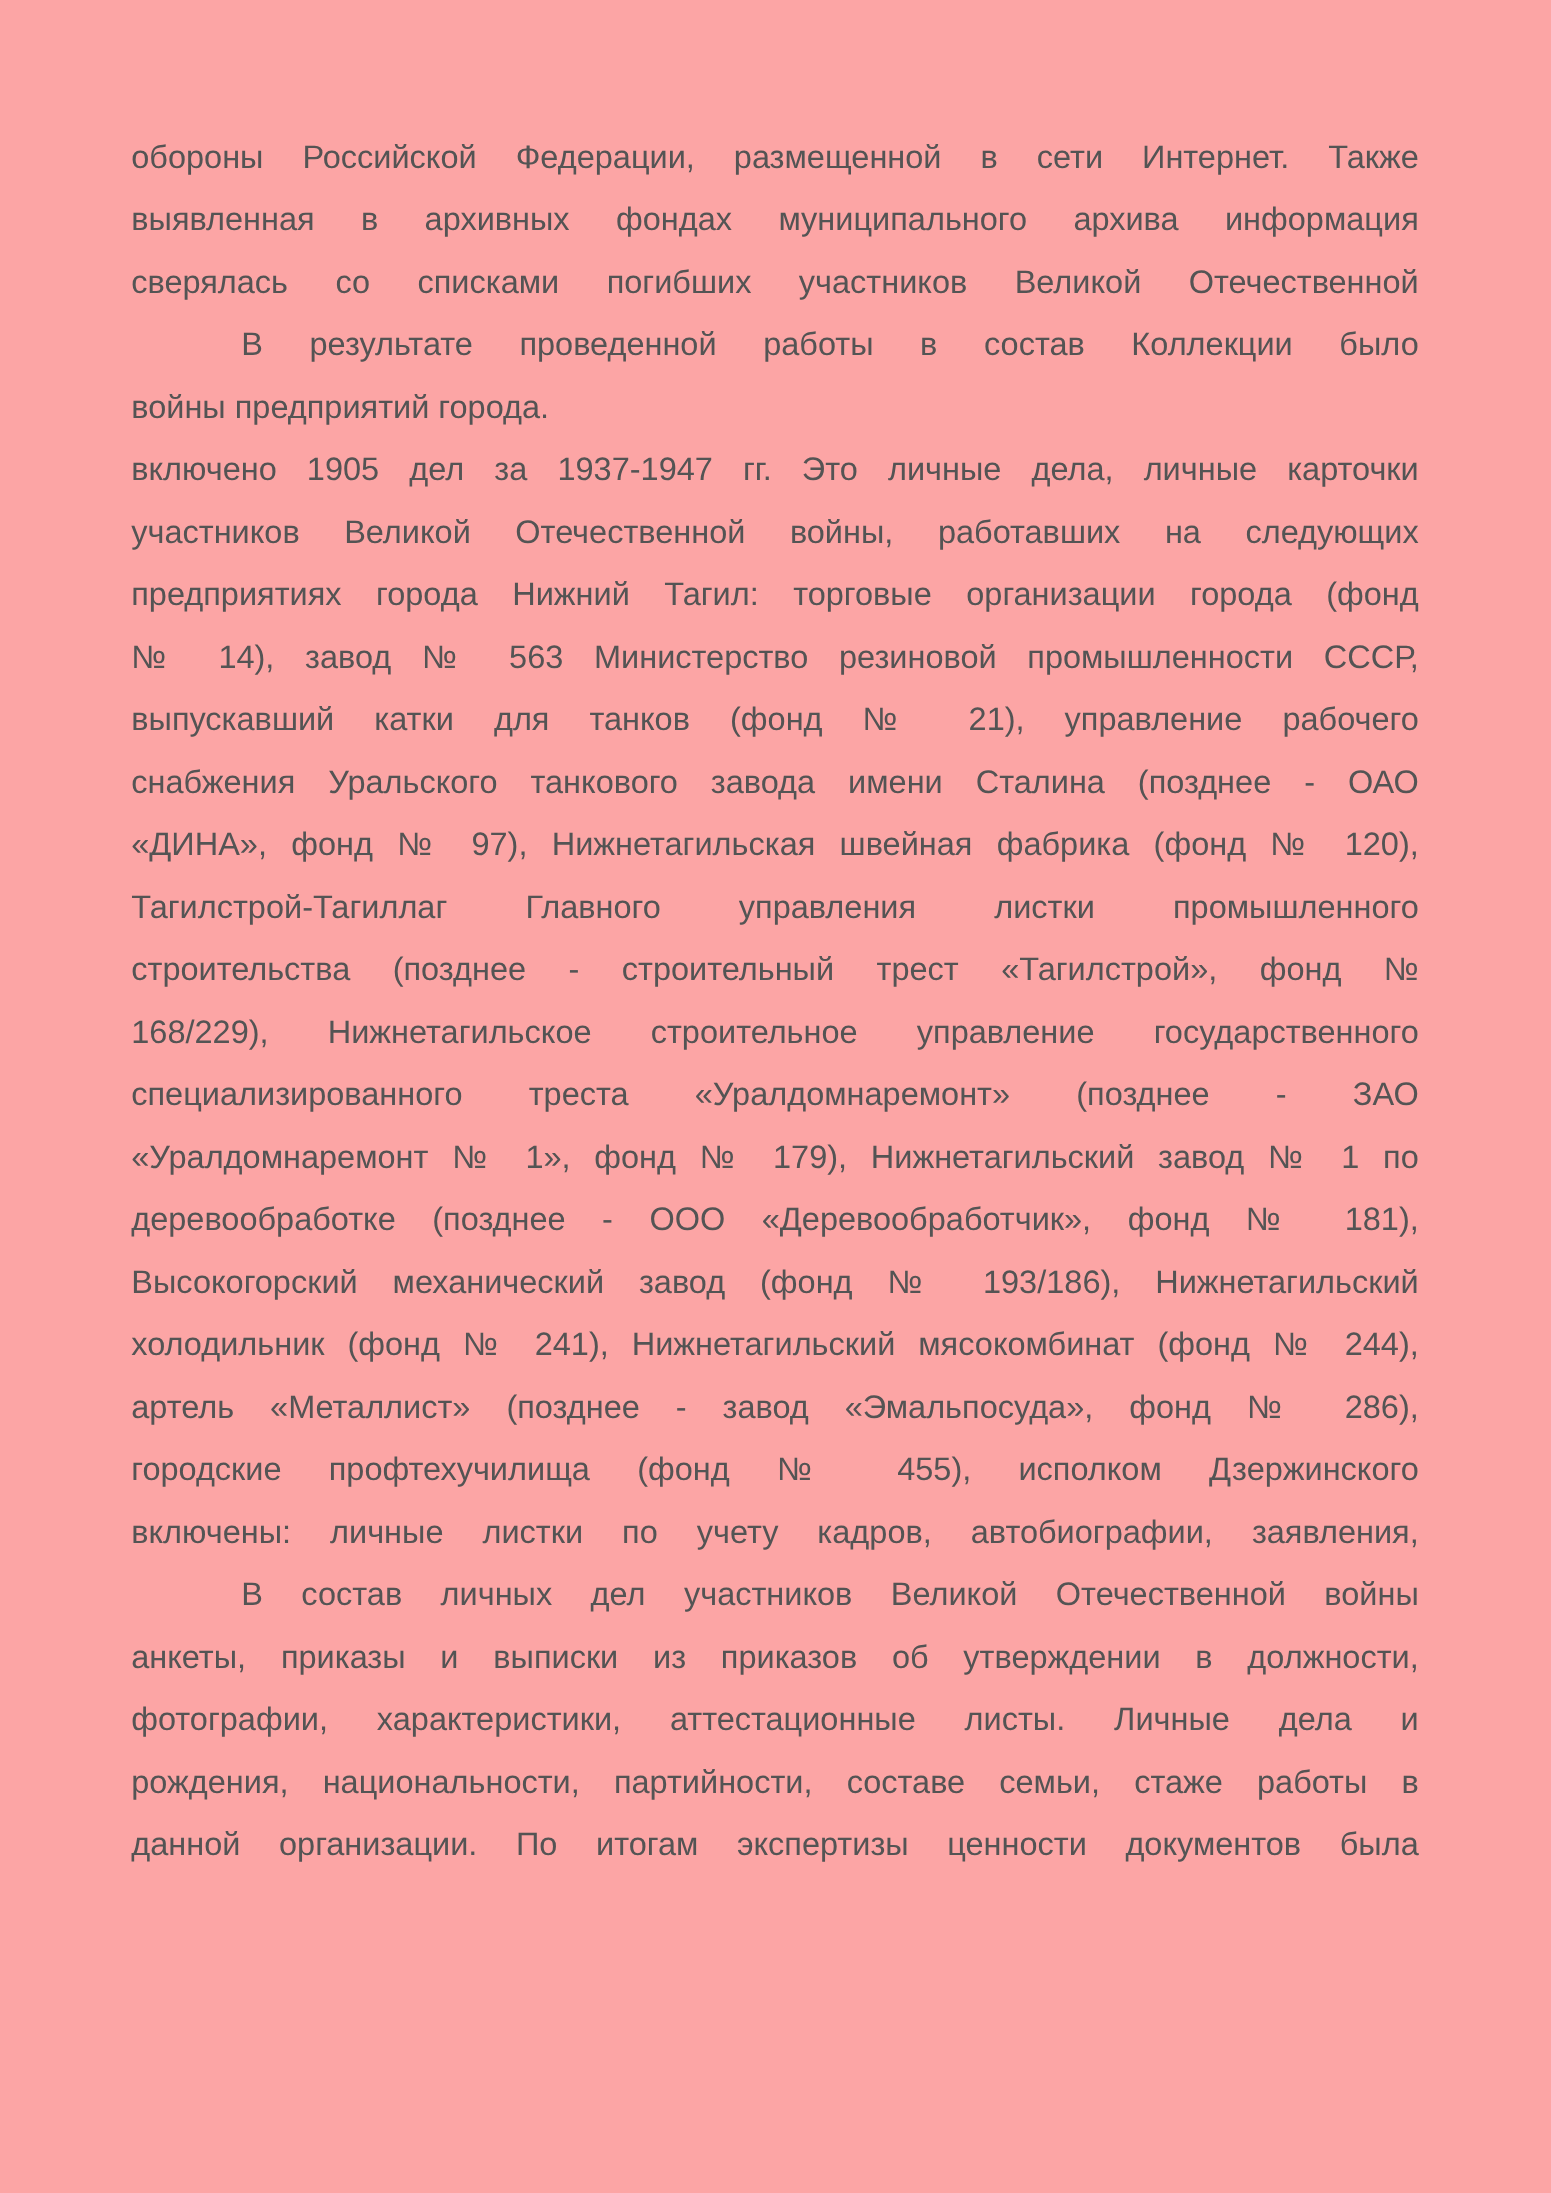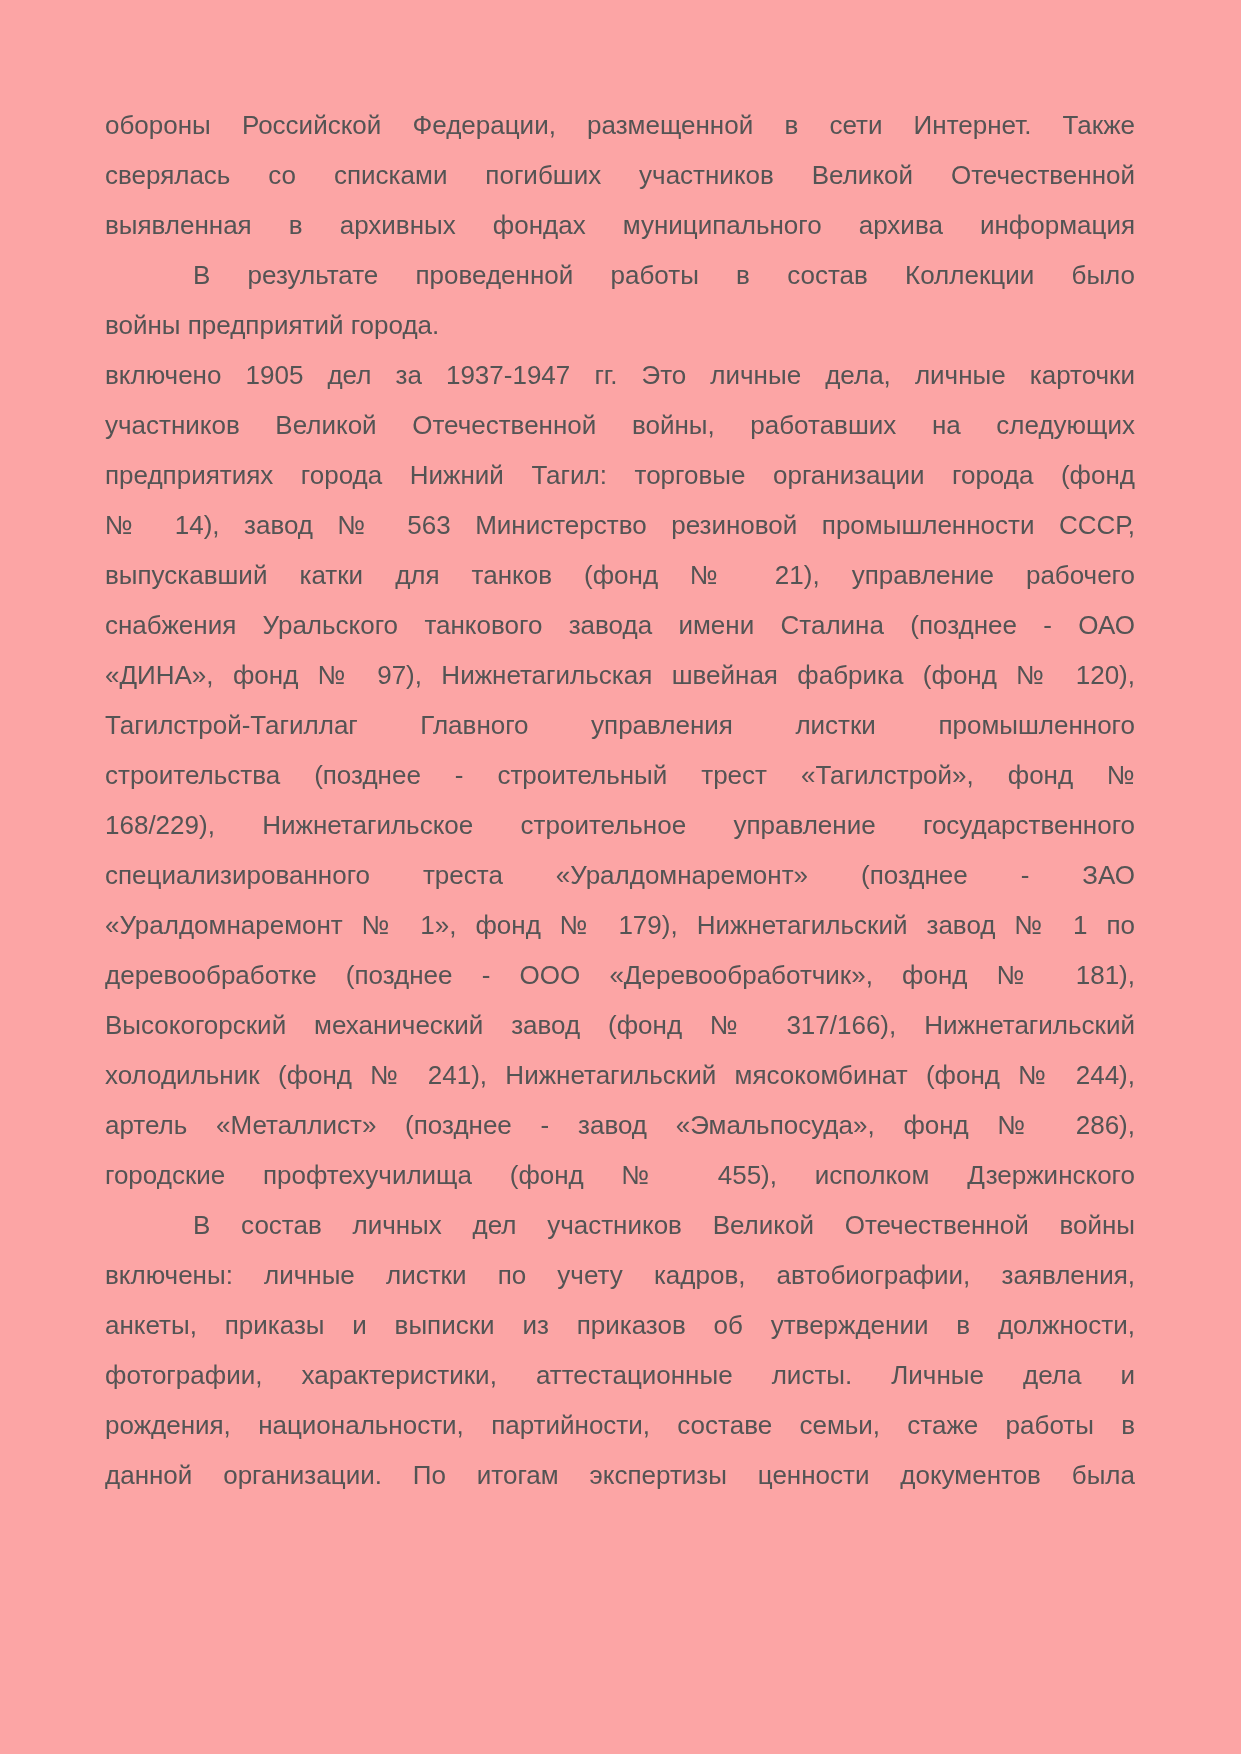--- a/index.html
+++ b/index.html
@@ -37,41 +37,41 @@
     text-align-last: left;
     -moz-text-align-last: left;
   }
 </style>
 </head>
 <body>
 
 <div class="page">
   <div class="content" id="content">
       <div class="line">обороны Российской Федерации, размещенной в сети Интернет. Также</div>
+      <div class="line">выявленная в архивных фондах муниципального архива информация</div>
       <div class="line">сверялась со списками погибших участников Великой Отечественной</div>
-      <div class="line">выявленная в архивных фондах муниципального архива информация</div>
       <div class="line indent">В результате проведенной работы в состав Коллекции было</div>
       <div class="line para-end">войны предприятий города.</div>
       <div class="line">включено 1905 дел за 1937-1947 гг. Это личные дела, личные карточки</div>
       <div class="line">участников Великой Отечественной войны, работавших на следующих</div>
       <div class="line">предприятиях города Нижний Тагил: торговые организации города (фонд</div>
       <div class="line">№ 14), завод № 563 Министерство резиновой промышленности СССР,</div>
       <div class="line">выпускавший катки для танков (фонд № 21), управление рабочего</div>
       <div class="line">снабжения Уральского танкового завода имени Сталина (позднее - ОАО</div>
       <div class="line">«ДИНА», фонд № 97), Нижнетагильская швейная фабрика (фонд № 120),</div>
       <div class="line">Тагилстрой-Тагиллаг Главного управления листки промышленного</div>
       <div class="line">строительства (позднее - строительный трест «Тагилстрой», фонд №</div>
       <div class="line">168/229), Нижнетагильское строительное управление государственного</div>
       <div class="line">специализированного треста «Уралдомнаремонт» (позднее - ЗАО</div>
       <div class="line">«Уралдомнаремонт № 1», фонд № 179), Нижнетагильский завод № 1  по</div>
       <div class="line">деревообработке (позднее - ООО «Деревообработчик», фонд № 181),</div>
-      <div class="line">Высокогорский механический завод (фонд № 317/166), Нижнетагильский</div>
+      <div class="line">Высокогорский механический завод (фонд № 193/186), Нижнетагильский</div>
       <div class="line">холодильник (фонд № 241), Нижнетагильский мясокомбинат (фонд № 244),</div>
       <div class="line">артель «Металлист» (позднее - завод «Эмальпосуда», фонд № 286),</div>
       <div class="line">городские профтехучилища (фонд № 455), исполком Дзержинского</div>
+      <div class="line">включены: личные листки по учету кадров, автобиографии, заявления,</div>
       <div class="line indent">В состав личных дел участников Великой Отечественной войны</div>
-      <div class="line">включены: личные листки по учету кадров, автобиографии, заявления,</div>
       <div class="line">анкеты, приказы и выписки из приказов об утверждении в должности,</div>
       <div class="line">фотографии, характеристики, аттестационные листы. Личные дела и</div>
       <div class="line">рождения, национальности, партийности, составе семьи, стаже работы в</div>
       <div class="line">данной организации. По итогам экспертизы ценности документов была</div>
     </div>
 </div>
 
 </body></html>

